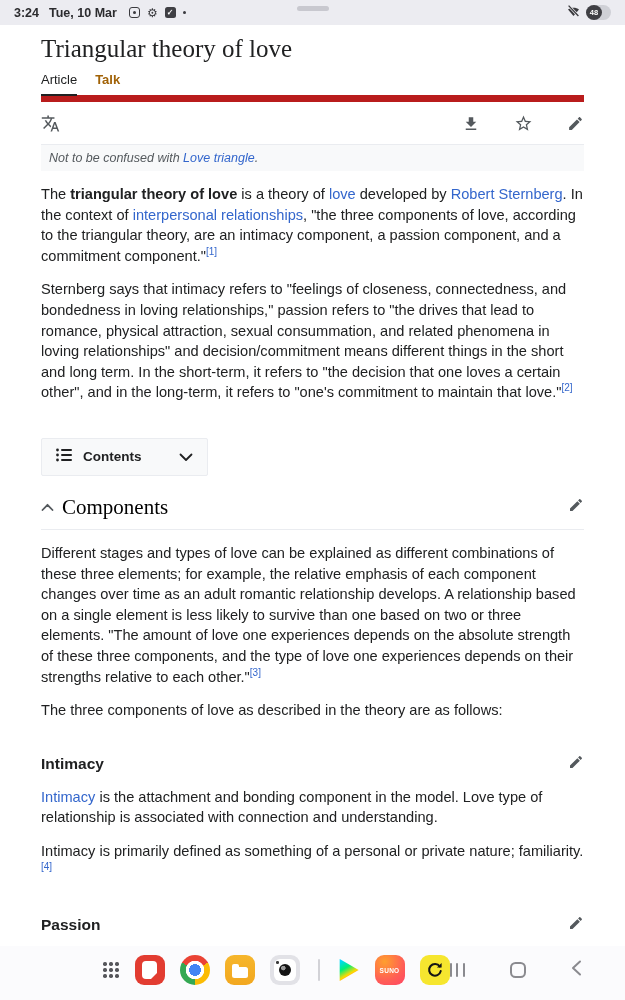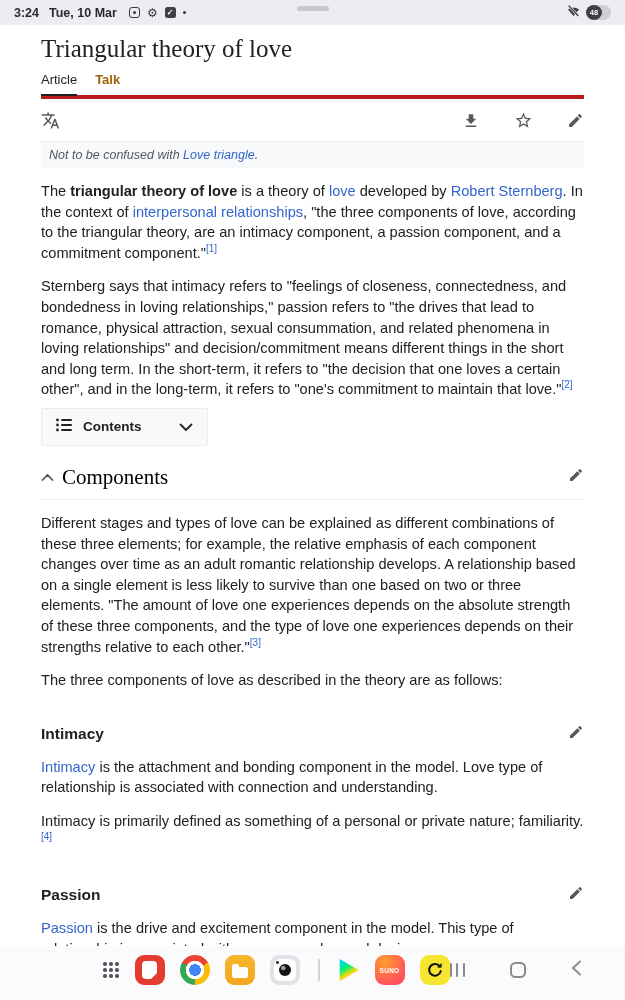--- a/index.html
+++ b/index.html
@@ -22,34 +22,34 @@
   .sb-gear{ font-size:12px; line-height:1; color:#3a3a3e; font-weight:400; }
   .sb-check{ width:11px; height:11px; background:#3f3f44; border-radius:2.5px; color:#fff; font-size:8px; display:flex; align-items:center; justify-content:center; }
   .sb-dot{ width:3px; height:3px; border-radius:50%; background:#3a3a3e; }
   .notch{ position:absolute; left:50%; top:6px; transform:translateX(-50%); width:32px; height:4.5px; border-radius:3px; background:#c8c8cf; }
   .sb-right{ margin-left:auto; display:flex; align-items:center; gap:6px; }
   .battery{ width:25px; height:15px; border-radius:8px; background:#cfd0d6; position:relative; }
   .batt-core{ position:absolute; left:0; top:0; width:16px; height:15px; border-radius:50%; background:#3f3f44; color:#fff; font-size:7.5px; font-weight:700; display:flex; align-items:center; justify-content:center; }
   
   .content{ padding:4px 41px 0 41px; }
   h1.title{ font-family:"Liberation Serif", serif; font-weight:400; font-size:25px; line-height:28px; margin-top:6px; color:#202122; }
-  .tabs{ display:flex; gap:18px; margin-top:9px; border-bottom:4px solid #b91c1c; font-size:13px; }
+  .tabs{ display:flex; gap:18px; margin-top:9px; border-bottom:7px solid #b91c1c; font-size:13px; }
   .tab{ padding-bottom:7px; color:#a16207; cursor:pointer;font-weight:bold; }
   .tab.active{ color:#202122; border-bottom:2px solid #202122; margin-bottom:-1px; font-weight:400; }
   .toolbar{ display:flex; align-items:center; padding:12px 0 11px 0; border-bottom:1px solid #eaecf0; }
   .toolbar .right{ margin-left:auto; display:flex; align-items:center; gap:34px; }
   .tb-icon svg{ display:block; }
   .hatnote{ background:#f8f9fa; font-style:italic; font-size:12.5px; color:#54595d; padding:5px 8px; line-height:16px; }
   p.body-p{ font-size:14.6px; line-height:20.6px; margin-top:13px; color:#202122; }
   .wlink{ color:#3366cc; text-decoration:none; cursor:pointer; }
   sup.ref{ font-size:10px; line-height:0; }
   b{ font-weight:700; }
   
   .contents-btn{
-    margin-top:8px; display:inline-flex; align-items:center;
+    margin-top:35px; display:inline-flex; align-items:center;
     background:#f8f9fa; border:1px solid #eaecf0; border-radius:2px;
     padding:9px 14px; width:167px; cursor:pointer;
   }
   .contents-btn .lbl{ font-size:13.5px; font-weight:700; color:#202122; margin-left:11px; }
   .contents-btn .chev{ margin-left:auto; }
   
   .h2row{ display:flex; align-items:center; margin-top:19px; padding-bottom:9px; border-bottom:1px solid #eaecf0; }
   .h2row h2{ font-family:"Liberation Serif", serif; font-weight:400; font-size:21px; color:#000000; margin-left:8px; }
   .h2row .edit, .h3row .edit{ margin-left:auto; }
   .h3row{ display:flex; align-items:center; margin-top:33px; }

